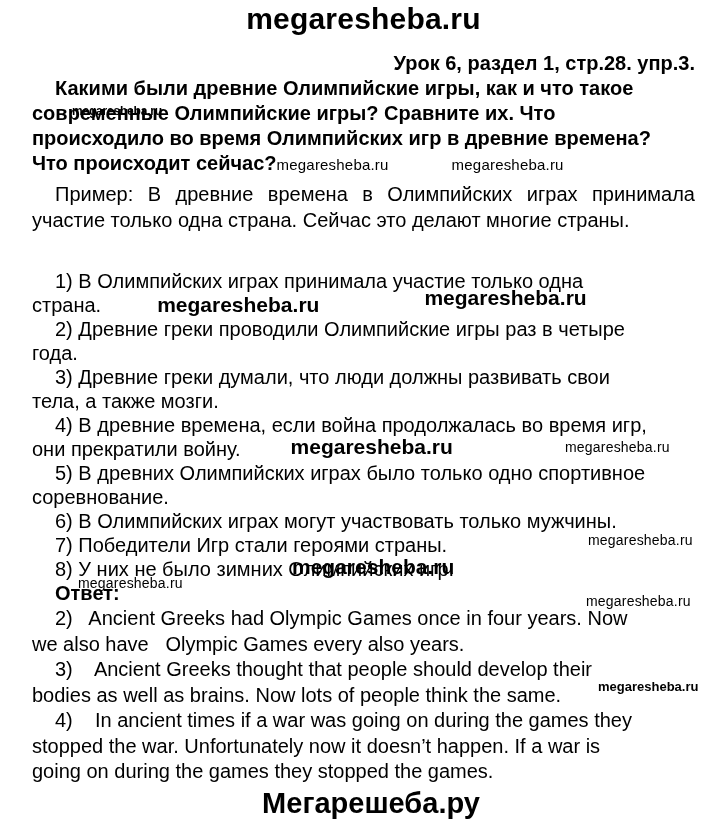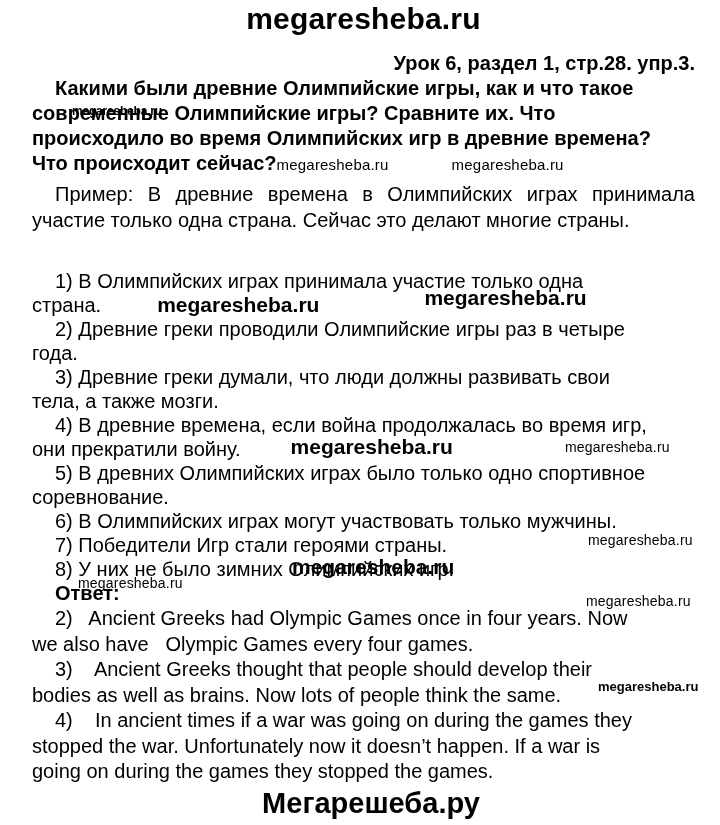--- a/index.html
+++ b/index.html
@@ -108,21 +108,21 @@
     <div>
       <div class="line ind">8) У них не было зимних Олимпийских игр.</div>
     </div>
   </div>
 
   <div class="answer-label-row ind"><span class="b">Ответ:</span><span class="wm-sm abs" style="left:531px;top:8px">megaresheba.ru</span></div>
 
   <div class="en">
     <div>
       <div class="line ind">2)   Ancient Greeks had Olympic Games once in four years. Now</div>
-      <div class="line">we also have   Olympic Games every four games.</div>
+      <div class="line">we also have   Olympic Games every also years.</div>
     </div>
     <div>
       <div class="line ind">3)    Ancient Greeks thought that people should develop their</div>
       <div class="line"><span>bodies as well as brains. Now lots of people think the same.</span><span class="wm-13b abs" style="left:566px;top:-9px">megaresheba.ru</span></div>
     </div>
     <div>
       <div class="line ind">4)    In ancient times if a war was going on during the games they</div>
       <div class="line">stopped the war. Unfortunately now it doesn’t happen. If a war is</div>
       <div class="line">going on during the games they stopped the games.</div>
     </div>

